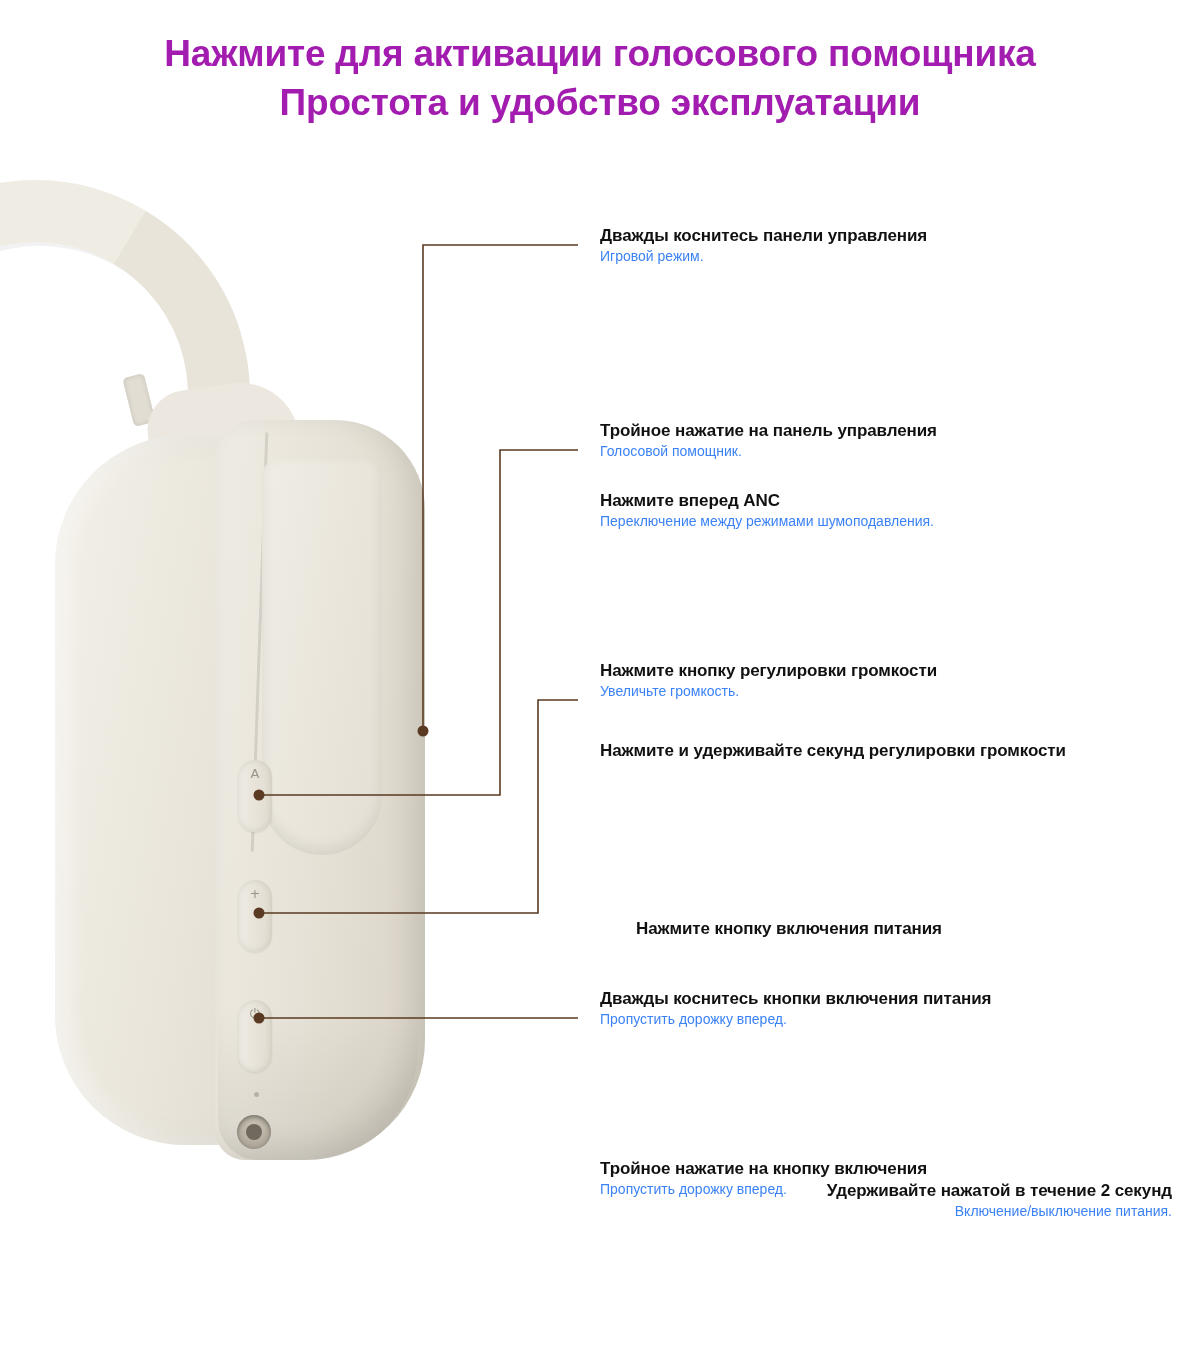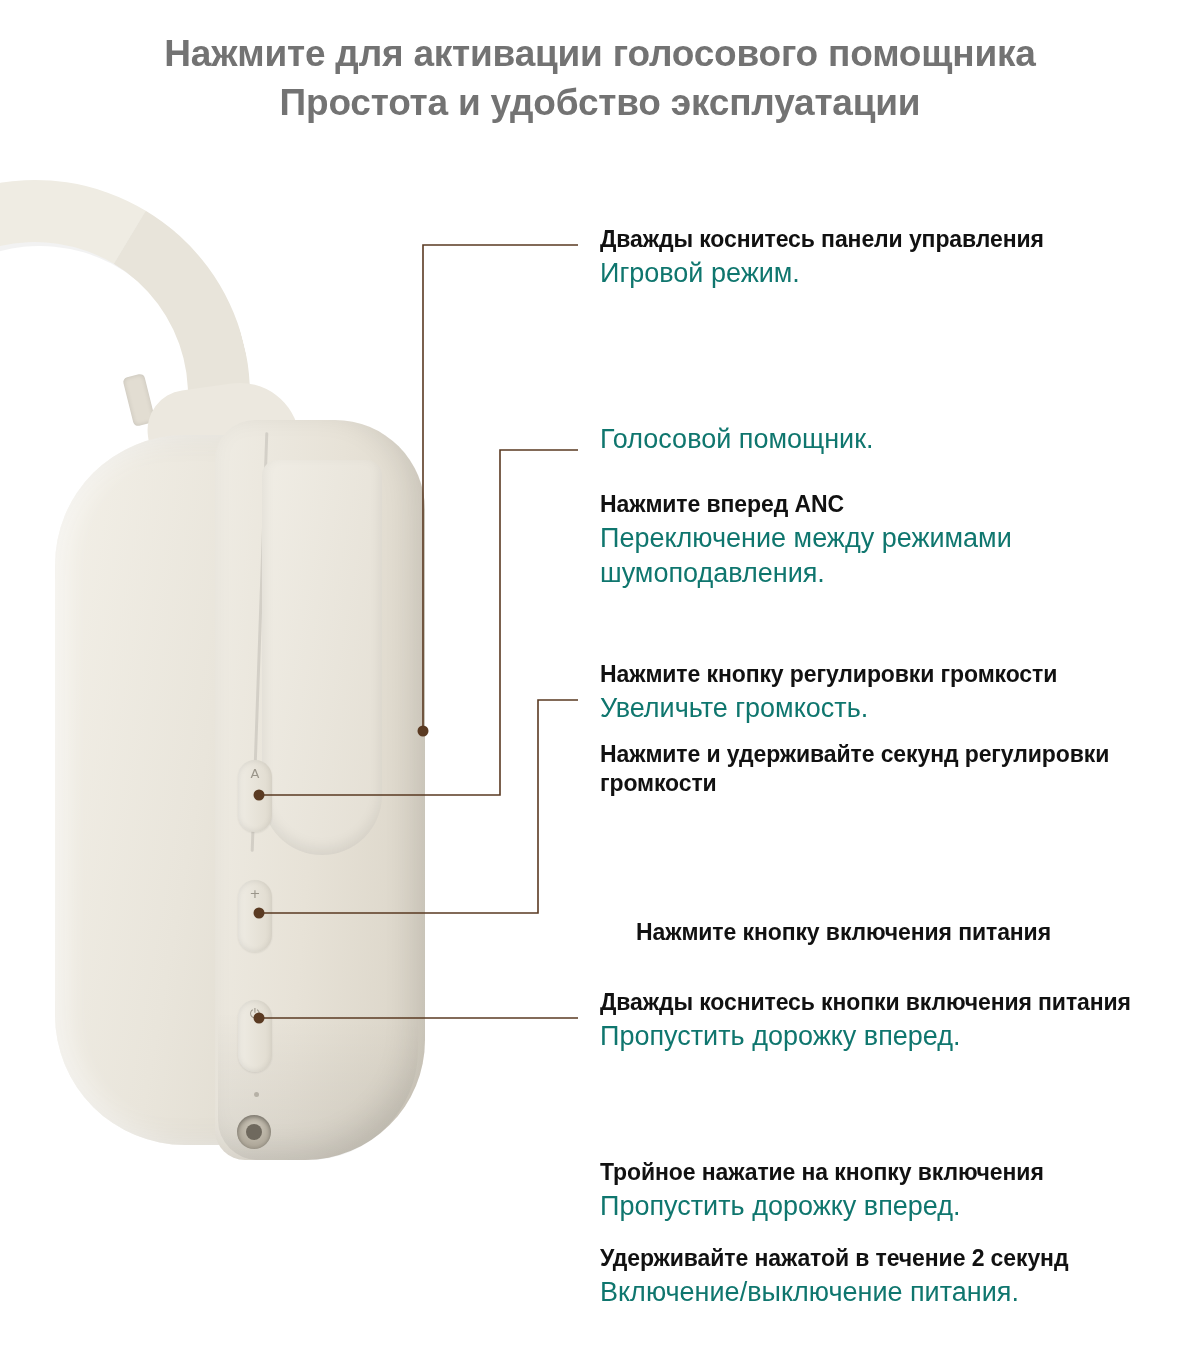--- a/index.html
+++ b/index.html
@@ -20,21 +20,21 @@
   .heading {
     position: absolute;
     top: 30px;
     left: 0;
     width: 1200px;
     text-align: center;
     font-weight: bold;
     font-size: 37px;
     line-height: 1.32;
     letter-spacing: -0.2px;
-    color: #737373;
+    color: #a21caf;
   }
   .heading .line { display: block; }
 
   
   .photo {
     position: absolute;
     left: 0;
     top: 170px;
     width: 580px;
     height: 1180px;
@@ -205,41 +205,41 @@
     left: 600px;
     top: 0;
     width: 580px;
   }
   .callout {
     position: absolute;
     width: 572px;
   }
   .callout .title {
     font-weight: bold;
-    font-size: 23px;
+    font-size: 17px;
     line-height: 1.26;
     color: #111111;
     letter-spacing: -0.1px;
   }
   .callout .desc {
     font-weight: normal;
-    font-size: 27px;
+    font-size: 14px;
     line-height: 1.28;
-    color: #0f766e;
+    color: #3b82f6;
     margin-top: 2px;
   }
   .c0 { top: 225px; }
   .c1 { top: 420px; }
   .c2 { top: 490px; }
   .c3 { top: 660px; }
   .c4 { top: 740px; }
   .c5 { top: 918px; margin-left: 36px; }
   .c6 { top: 988px; }
   .c7 { top: 1142px; margin-top: 16px; }
-  .c8 { top: 1244px; }
+  .c8 { top: 1180px; text-align: right; }
 </style>
 </head>
 <body>
 
 <div class="heading">
   <span class="line">Нажмите для активации голосового помощника</span>
   <span class="line">Простота и удобство эксплуатации</span>
 </div>
 
 <div class="photo">
@@ -287,20 +287,21 @@
 </svg>
 
 <div class="callouts">
 
   <div class="callout c0">
     <div class="title">Дважды коснитесь панели управления</div>
     <div class="desc">Игровой режим.</div>
   </div>
 
   <div class="callout c1">
+    <div class="title">Тройное нажатие на панель управления</div>
     <div class="desc">Голосовой помощник.</div>
   </div>
 
   <div class="callout c2">
     <div class="title">Нажмите вперед ANC</div>
     <div class="desc">Переключение между режимами шумоподавления.</div>
   </div>
 
   <div class="callout c3">
     <div class="title">Нажмите кнопку регулировки громкости</div>

